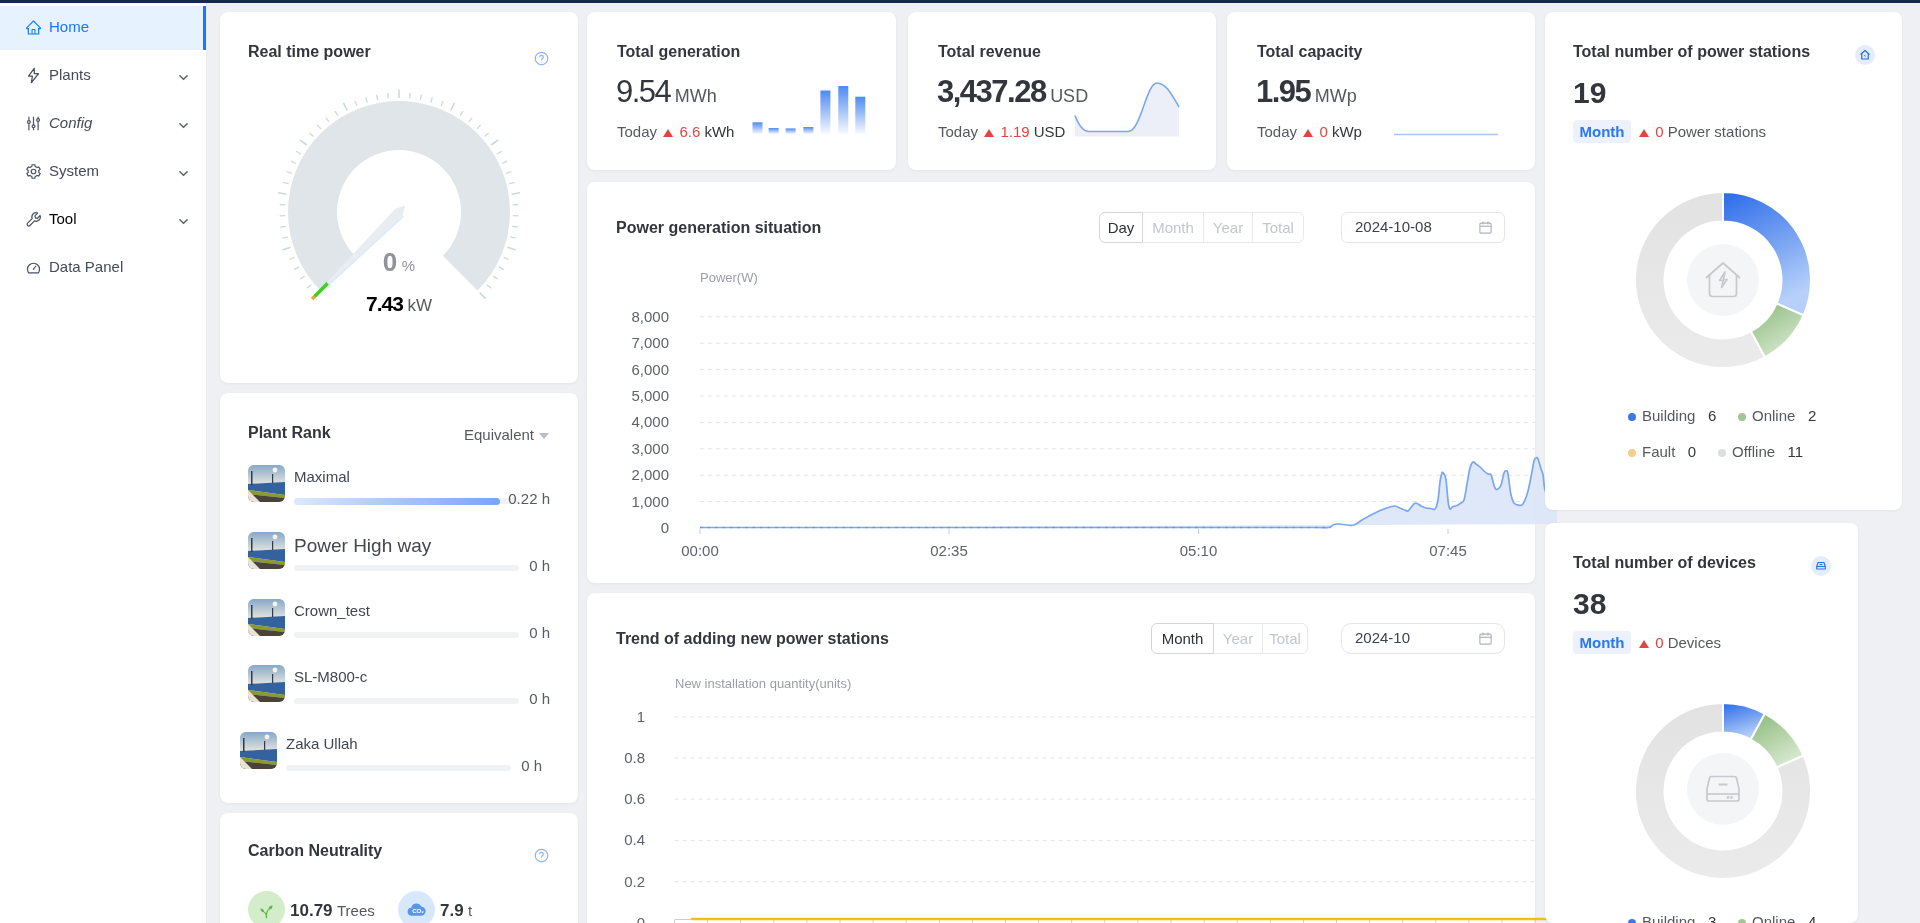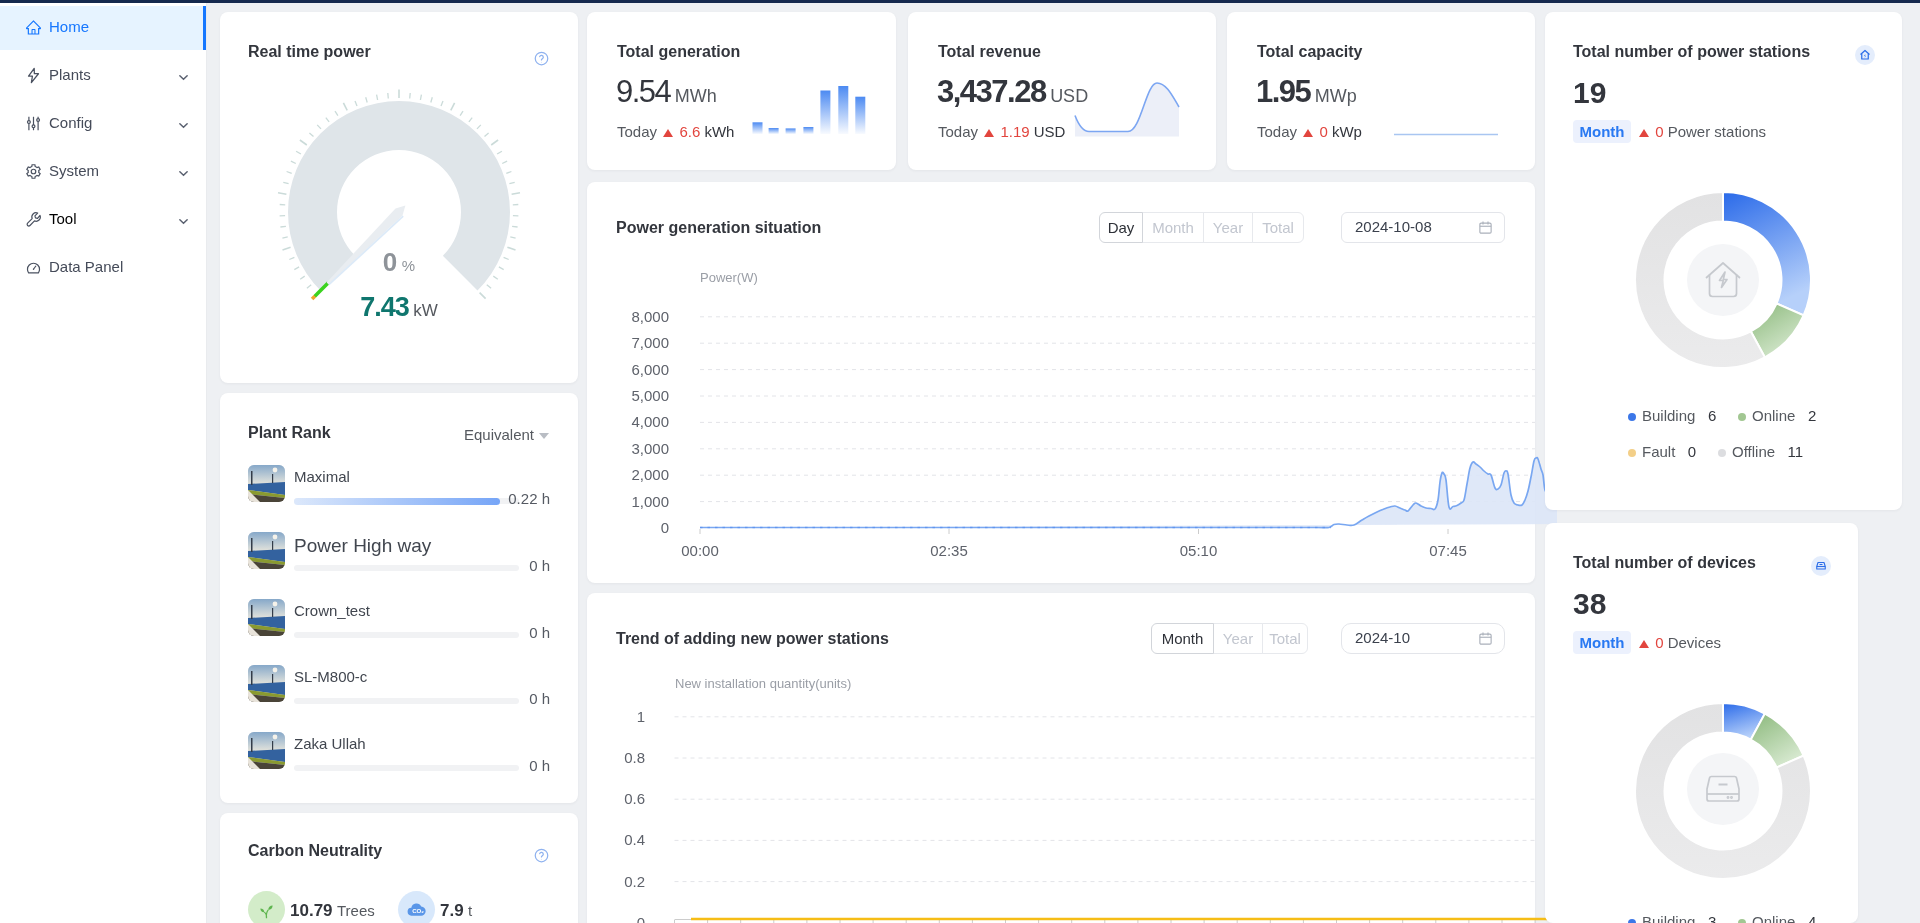--- a/index.html
+++ b/index.html
@@ -50,21 +50,21 @@
 </div>
 <div style="position:absolute;left:0;top:51px;width:206px;height:44px;padding-left:8px;">
 <div style="position:absolute;left:25px;top:13px"><svg width="17" height="17" viewBox="0 0 24 24" fill="none" stroke="#4a5160" stroke-width="1.8" stroke-linejoin="round">
           <path d="M13 2 L5 13 L10.5 13 L9 22 L19 9.5 L13.2 9.5 Z"></path>
         </svg></div>
 <div style="position:absolute;left:49px;top:12px;font-size:15px;color:#454b59">Plants</div>
 <div style="position:absolute;right:17px;top:15px"><svg width="11" height="11" viewBox="0 0 12 12" fill="none" stroke="#5a6170" stroke-width="1.6" stroke-linecap="round">
           <path d="M2 4 L6 8 L10 4"></path>
         </svg></div>
     </div>
-<div style="position:absolute;left:0;top:99px;width:206px;height:44px;">
+<div style="position:absolute;left:0;top:99px;width:206px;height:44px;font-style:italic;">
 <div style="position:absolute;left:25px;top:13px"><svg width="17" height="17" viewBox="0 0 24 24" fill="none" stroke="#4a5160" stroke-width="1.7">
           <line x1="5.5" y1="2.5" x2="5.5" y2="21.5"></line>
           <line x1="12" y1="2.5" x2="12" y2="21.5"></line>
           <line x1="18.5" y1="2.5" x2="18.5" y2="21.5"></line>
           <circle cx="5.5" cy="10" r="2" fill="#fff"></circle>
           <circle cx="12" cy="16" r="2" fill="#fff"></circle>
           <circle cx="18.5" cy="7" r="2" fill="#fff"></circle>
         </svg></div>
 <div style="position:absolute;left:49px;top:12px;font-size:15px;color:#454b59">Config</div>
 <div style="position:absolute;right:17px;top:15px"><svg width="11" height="11" viewBox="0 0 12 12" fill="none" stroke="#5a6170" stroke-width="1.6" stroke-linecap="round">
@@ -161,21 +161,21 @@
 <line x1="259.6" y1="280.6" x2="265.6" y2="286.6" stroke="#cbdbd9" stroke-width="1.6"></line>
 <path d="M 100.51 278.49 A 111 111 0 1 1 257.49 278.49 L 222.84 243.84 A 62 62 0 1 0 135.16 243.84 Z" fill="#dfe5e9"></path>
 <polygon points="109.6,272.0 107.0,269.4 90.8,285.7 93.3,288.2" fill="url(#ggauge)"></polygon>
 <polygon points="108.6,272.4 106.6,270.4 175.5,196.5 185.4,193.6 182.5,203.5" fill="#e9edf1"></polygon>
       <line x1="183.2" y1="204.2" x2="108.9" y2="272.7" stroke="#dceaf8" stroke-width="1.7"></line>
 </svg>
 <div style="position:absolute;left:0;top:235px;width:358px;text-align:center">
 <span style="font-size:26px;font-weight:bold;color:#8e9399">0</span> <span style="font-size:15px;color:#8e9399">%</span>
 </div>
 <div style="position:absolute;left:0;top:280px;width:358px;text-align:center">
-<span style="font-size:27px;font-weight:bold;color:#0f766e;letter-spacing:-1px">7.43</span> <span style="font-size:17px;color:#55595f">kW</span>
+<span style="font-size:21px;font-weight:bold;color:#000000;letter-spacing:-1px">7.43</span> <span style="font-size:17px;color:#55595f">kW</span>
 </div>
 </div>
 
 <div class="card" style="left:220px;top:393px;width:358px;height:410px">
 <div class="ctitle" style="left:28px;top:31px">Plant Rank</div>
 <div style="position:absolute;right:44px;top:33px;font-size:15px;color:#55595f">Equivalent</div>
 <div style="position:absolute;right:29px;top:40px;width:0;height:0;border-left:5px solid transparent;border-right:5px solid transparent;border-top:6px solid #b9bdc4"></div>
 <div style="position:absolute;left:28px;top:72px;width:330px;height:37px">
 <div style="position:absolute;left:0;top:0">
         <svg width="37" height="37" viewBox="0 0 37 37" style="border-radius:6px;display:block">
@@ -242,21 +242,21 @@
 <path d="M0 25 L12 37 L0 37 Z" fill="#e8e3da"></path>
 <circle cx="27" cy="5" r="2.4" fill="#f5f2ea"></circle>
 <rect x="3" y="6" width="1.5" height="14" fill="#333c49"></rect>
 <rect x="24" y="9" width="1.2" height="9" fill="#333c49"></rect>
 </svg>
       </div>
 <div style="position:absolute;left:46px;top:3px;font-size:15px;color:#41464f">SL-M800-c</div>
 <div style="position:absolute;left:46px;top:33px;width:225px;height:6px;border-radius:3px;background:#f1f2f4"></div>
 <div style="position:absolute;left:0;top:25px;width:302px;text-align:right;font-size:15px;color:#555a63">0 h</div>
 </div>
-<div style="position:absolute;left:28px;top:339px;width:330px;height:37px">
+<div style="position:absolute;left:20px;top:339px;width:330px;height:37px">
 <div style="position:absolute;left:0;top:0">
         <svg width="37" height="37" viewBox="0 0 37 37" style="border-radius:6px;display:block">
 <rect width="37" height="37" fill="#d8dde0"></rect>
 <rect width="37" height="19" fill="url(#gsky2)"></rect>
 <path d="M0 19 L37 17 L37 30 L0 25 Z" fill="#33629f"></path>
 <path d="M0 25 L37 30 L37 33 L0 29 Z" fill="#8a9a30"></path>
 <path d="M0 29 L37 33 L37 37 L0 37 Z" fill="#4a4438"></path>
 <path d="M0 25 L12 37 L0 37 Z" fill="#e8e3da"></path>
 <circle cx="27" cy="5" r="2.4" fill="#f5f2ea"></circle>
 <rect x="3" y="6" width="1.5" height="14" fill="#333c49"></rect>

